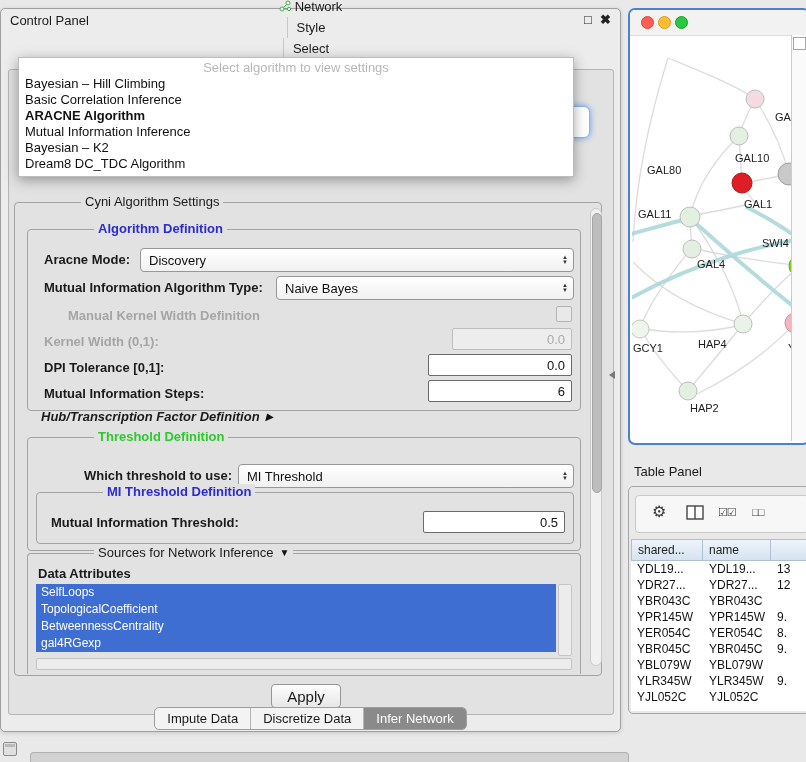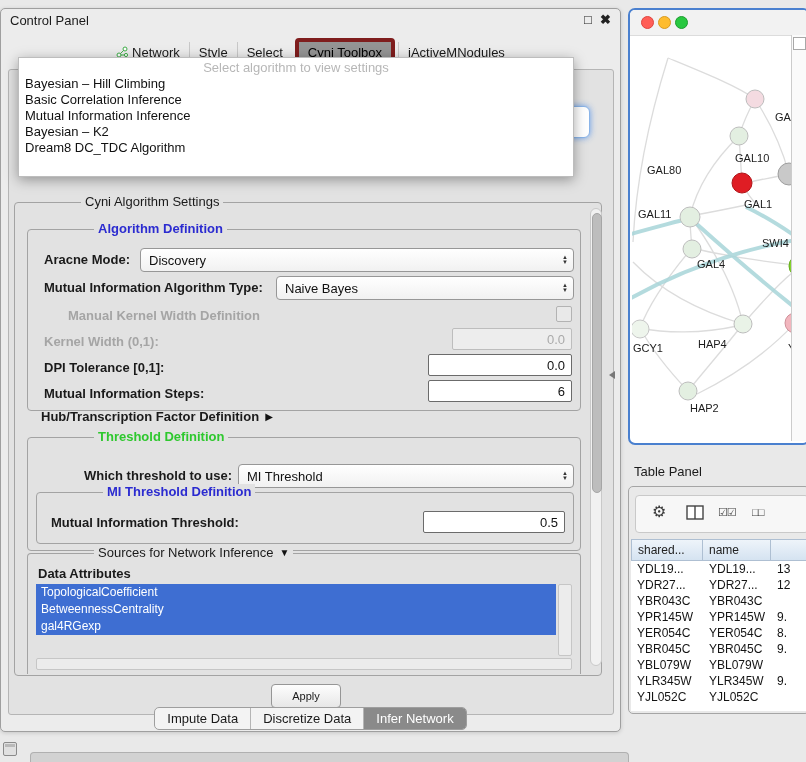--- a/index.html
+++ b/index.html
@@ -9,21 +9,21 @@
 
   
   .cp-window{position:absolute;left:0;top:8px;width:619px;height:722px;background:#ececec;
              border:1px solid #9f9f9f;border-radius:5px;box-shadow:0 1px 4px rgba(0,0,0,.15);}
   .cp-titlebar{position:absolute;left:0;top:0;right:0;height:24px;}
   .cp-title{position:absolute;left:9px;top:4px;font-size:13px;color:#1b1b1b;}
   .win-btn{position:absolute;top:3px;font-size:13px;color:#222;cursor:default;line-height:16px;}
   .win-btn.float{left:583px;}
   .win-btn.close{left:599px;font-weight:bold;}
 
-  .cp-tabs{position:absolute;left:0;right:0;top:31px;height:24px;display:flex;justify-content:center;align-items:center;}
+  .cp-tabs{position:absolute;left:0;right:0;top:31px;height:24px;display:flex;justify-content:center;align-items:center;flex-direction:column;}
   .cp-tab{padding:3px 9px;display:flex;align-items:center;gap:4px;border-left:1px solid #c8c8c8;}
   .cp-tab:first-child{border-left:none;}
   .cp-tab.selected{background:#949494;color:#000000;border-radius:4px;border:4px solid #7f1d1d;margin:0 3px;}
   .net-icon{width:12px;height:12px;display:block;}
 
   .cp-content{position:absolute;left:7px;top:60px;width:604px;height:644px;background:#e2e2e2;
               border:1px solid #b5b5b5;border-radius:3px;}
 
   
   .hidden-combo{position:absolute;left:23px;top:36px;width:556px;height:30px;background:#fff;
@@ -60,21 +60,21 @@
 
   .attr-list{position:absolute;overflow:hidden;}
   .attr-item{height:17px;line-height:17px;background:#3e6ed2;color:#fff;font-size:12px;padding-left:5px;}
   .sb-v{position:absolute;background:#ececec;border:1px solid #c6c6c6;border-radius:2px;}
   .sb-h{position:absolute;background:#ececec;border:1px solid #c6c6c6;border-radius:2px;}
 
   .scrolltrack{position:absolute;width:12px;background:#f1f1f1;border:1px solid #c9c9c9;border-radius:6px;box-sizing:border-box;}
   .scrollthumb{position:absolute;left:1px;top:4px;width:8px;height:278px;background:#bdbdbd;border:1px solid #a6a6a6;border-radius:5px;}
 
   .apply-btn{position:absolute;width:68px;height:22px;border:1px solid #969696;border-radius:4px;
-             background:linear-gradient(#fdfdfd,#e7e7e7);font-size:11px;display:flex;align-items:center;justify-content:center;}
+             background:linear-gradient(#fdfdfd,#e7e7e7);font-size:15px;display:flex;align-items:center;justify-content:center;}
 
   .bottom-tabs{position:absolute;left:0;right:0;top:698px;display:flex;justify-content:center;}
   .seg-group{display:flex;border:1px solid #9e9e9e;border-radius:5px;overflow:hidden;background:#f3f3f3;}
   .seg{padding:3px 12px;border-left:1px solid #b5b5b5;font-size:13px;}
   .seg:first-child{border-left:none;text-align:center;}
   .seg.selected{background:#8a8a8a;color:#fff;}
 
   .mini-dock{position:absolute;left:3px;top:742px;width:12px;height:12px;border:1px solid #8a8a8a;background:#e0e0e0;border-radius:2px;}
   .mini-dock::after{content:"";position:absolute;left:1px;top:1px;right:1px;height:3px;background:#b9b9b9;}
   .bottom-strip{position:absolute;left:30px;top:752px;width:597px;height:10px;background:#d2d2d2;
@@ -190,21 +190,21 @@
           <span class="abs blab glab" style="left:16px;top:104px;">Kernel Width (0,1):</span>
           <input class="tinput disabled" style="left: 424px; top: 98px; width: 120px;" readonly="" value="0.0">
 
           <span class="abs blab" style="left:16px;top:130px;">DPI Tolerance [0,1]:</span>
           <input class="tinput" style="left: 400px; top: 124px; width: 144px;" value="0.0">
 
           <span class="abs blab" style="left:16px;top:156px;">Mutual Information Steps:</span>
           <input class="tinput" style="left: 400px; top: 150px; width: 144px;" value="6">
         </div>
 
-        <div class="hub-row" style="left:26px;top:206px;">
+        <div class="hub-row" style="left:26px;top:206px;font-style:italic;">
           <span class="blab">Hub/Transcription Factor Definition</span>
           <span class="tri">▶</span>
         </div>
 
         <div class="fs" style="left:12px;top:234px;width:552px;height:112px;">
           <span class="fs-legend leg-green">Threshold Definition</span>
 
           <span class="abs blab" style="left:56px;top:30px;">Which threshold to use:</span>
           <div class="combo" style="left:210px;top:26px;width:336px;">
             <span class="combo-text">MI Threshold</span>
@@ -221,20 +221,21 @@
           </div>
         </div>
 
         <div class="fs" style="left:12px;top:350px;width:552px;height:120px;border-bottom:none;border-radius:4px 4px 0 0;">
           <span class="fs-legend" style="display:flex;gap:6px;align-items:center;">
             <span>Sources for Network Inference</span>
             <span class="tri">▼</span>
           </span>
           <span class="abs blab" style="left:10px;top:12px;">Data Attributes</span>
           <div class="attr-list" style="left:8px;top:30px;width:520px;height:70px;">
+              <div class="attr-item">SelfLoops</div>
               <div class="attr-item">TopologicalCoefficient</div>
               <div class="attr-item">BetweennessCentrality</div>
               <div class="attr-item">gal4RGexp</div>
             </div>
           <div class="sb-v" style="left:530px;top:30px;width:12px;height:70px;"></div>
           <div class="sb-h" style="left:8px;top:104px;width:534px;height:10px;"></div>
         </div>
       </div>
 
       <div class="scrolltrack" style="left:581px;top:138px;height:458px;">
@@ -251,20 +252,21 @@
         <div class="seg selected">Infer Network</div>
       </div>
     </div>
   </div>
 
   <div class="dd-popup">
     <div class="dd-placeholder">Select algorithm to view settings</div>
     <div>
         <div class="dd-item">Bayesian – Hill Climbing</div>
         <div class="dd-item">Basic Correlation Inference</div>
+        <div class="dd-item dd-selected">ARACNE Algorithm</div>
         <div class="dd-item">Mutual Information Inference</div>
         <div class="dd-item">Bayesian – K2</div>
         <div class="dd-item">Dream8 DC_TDC Algorithm</div>
       </div>
   </div>
 
   <div class="splitter"></div>
 
   <div class="net-window">
     <div class="net-titlebar">

